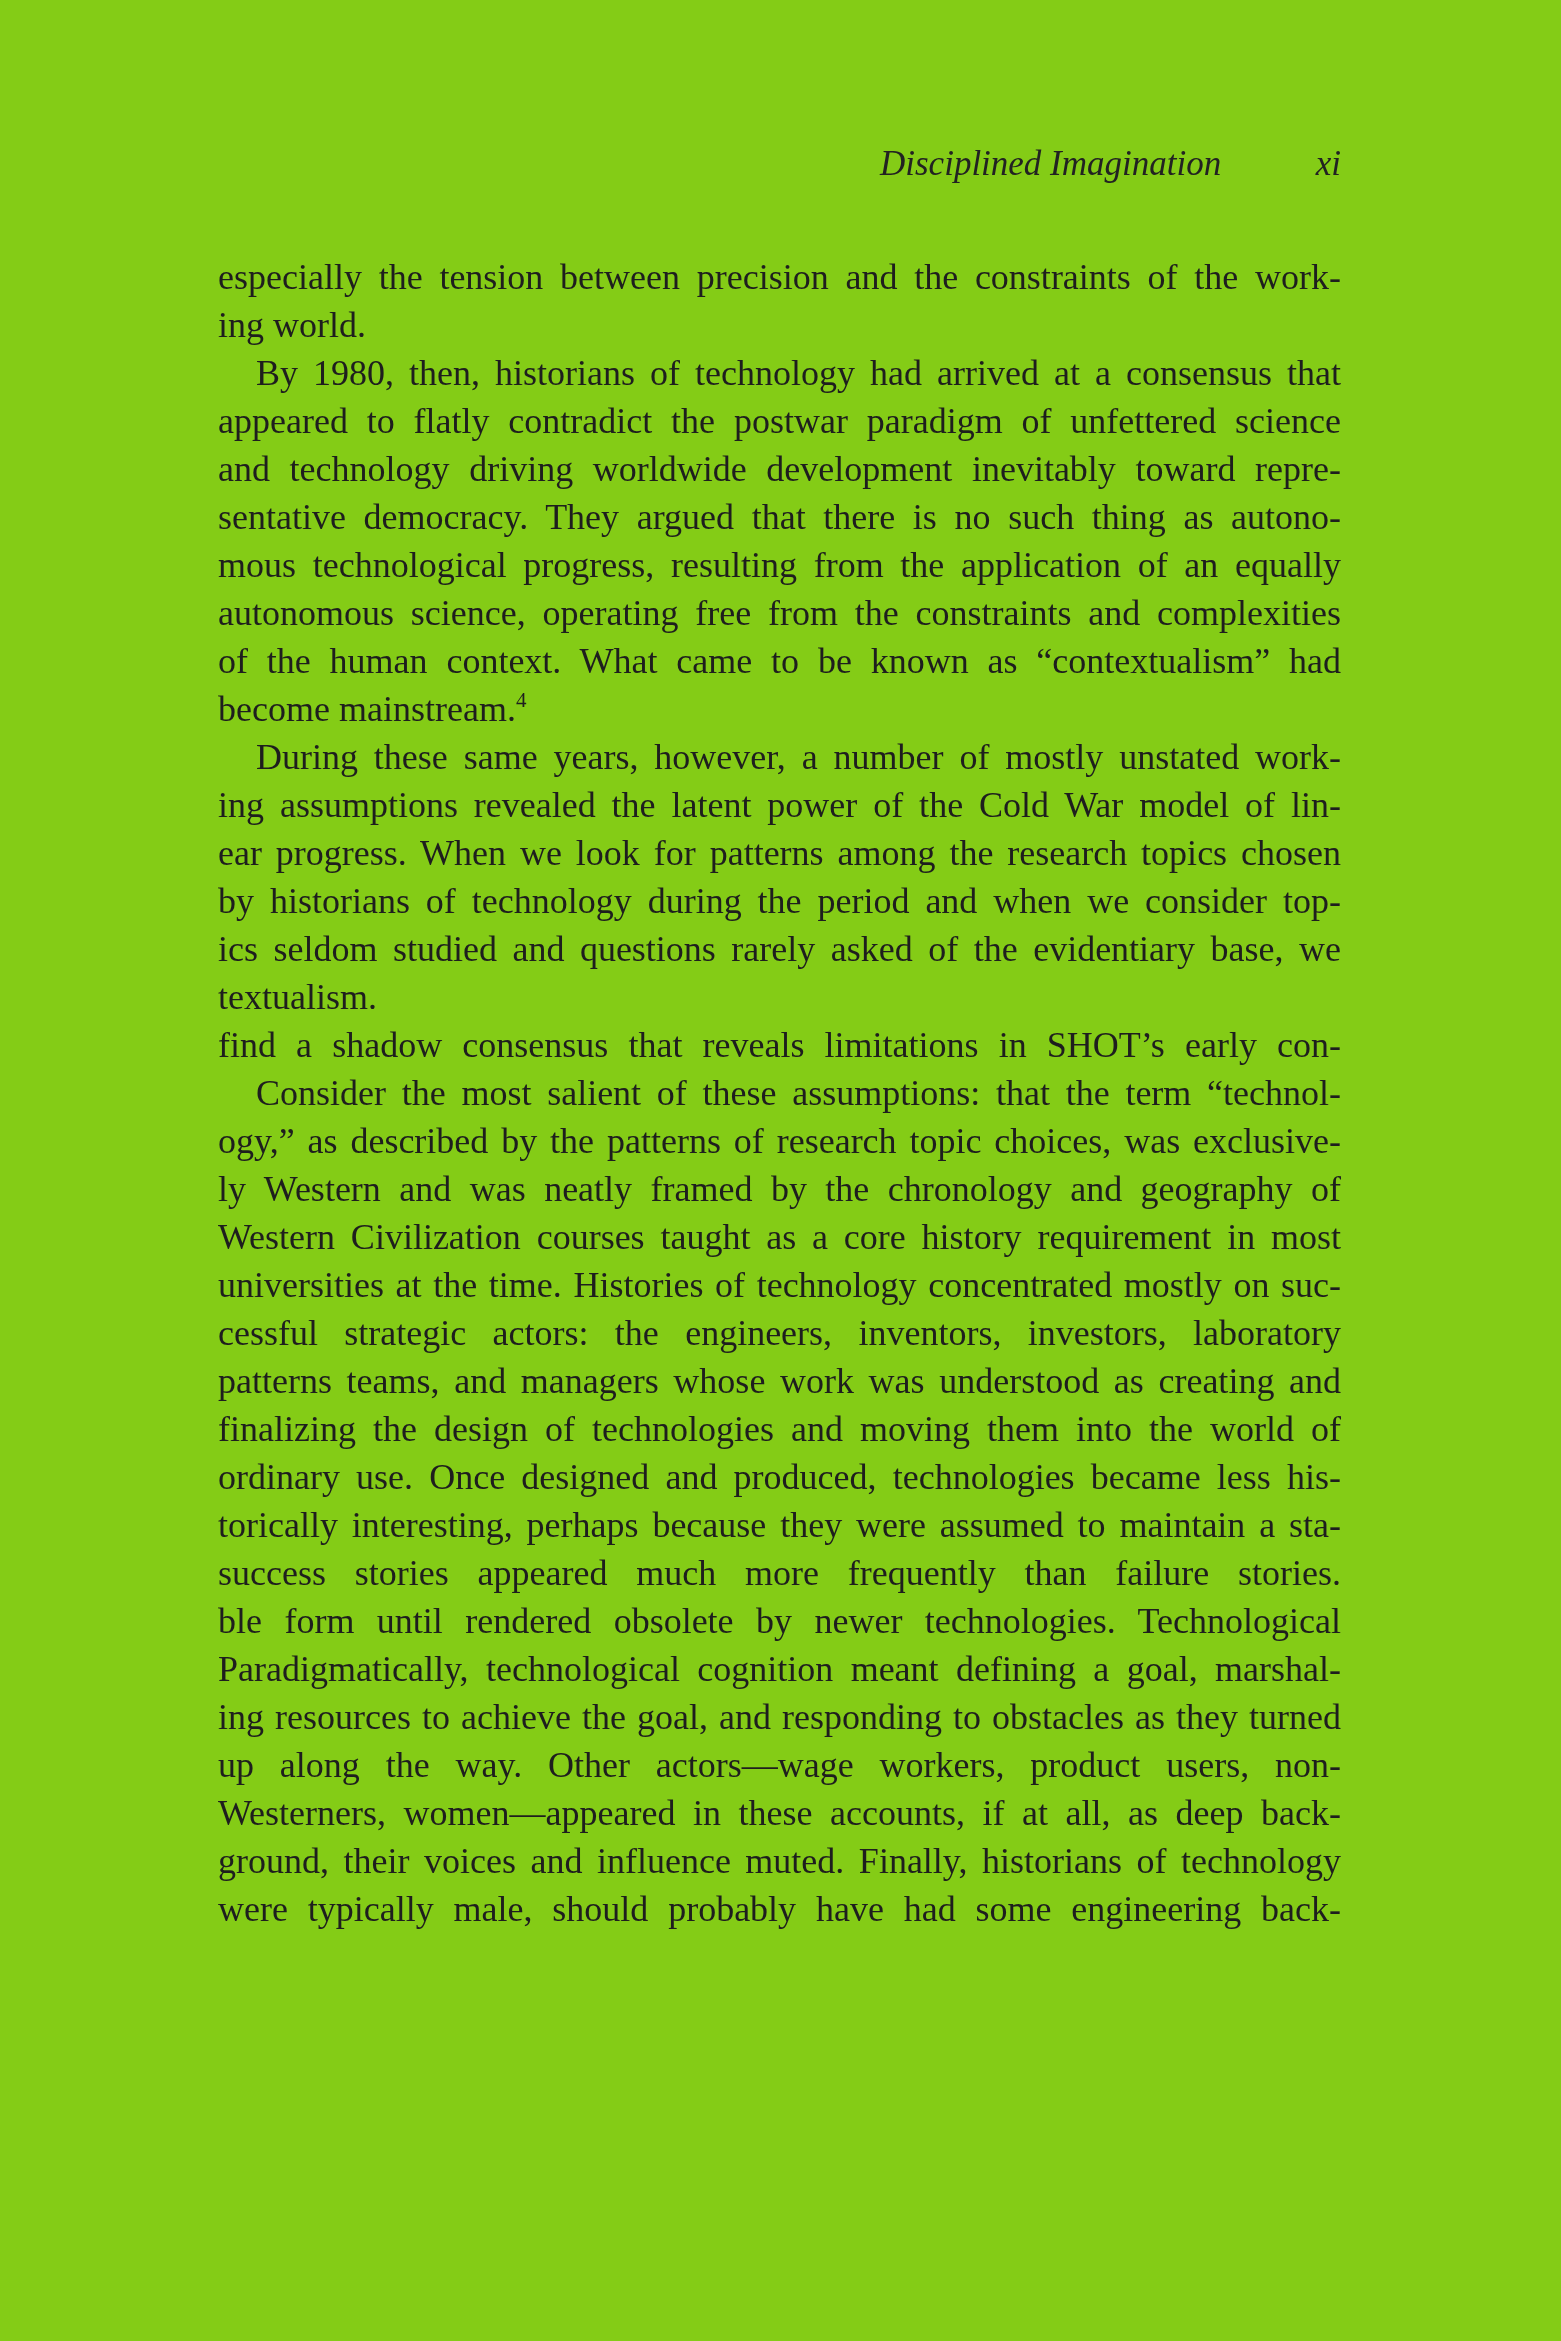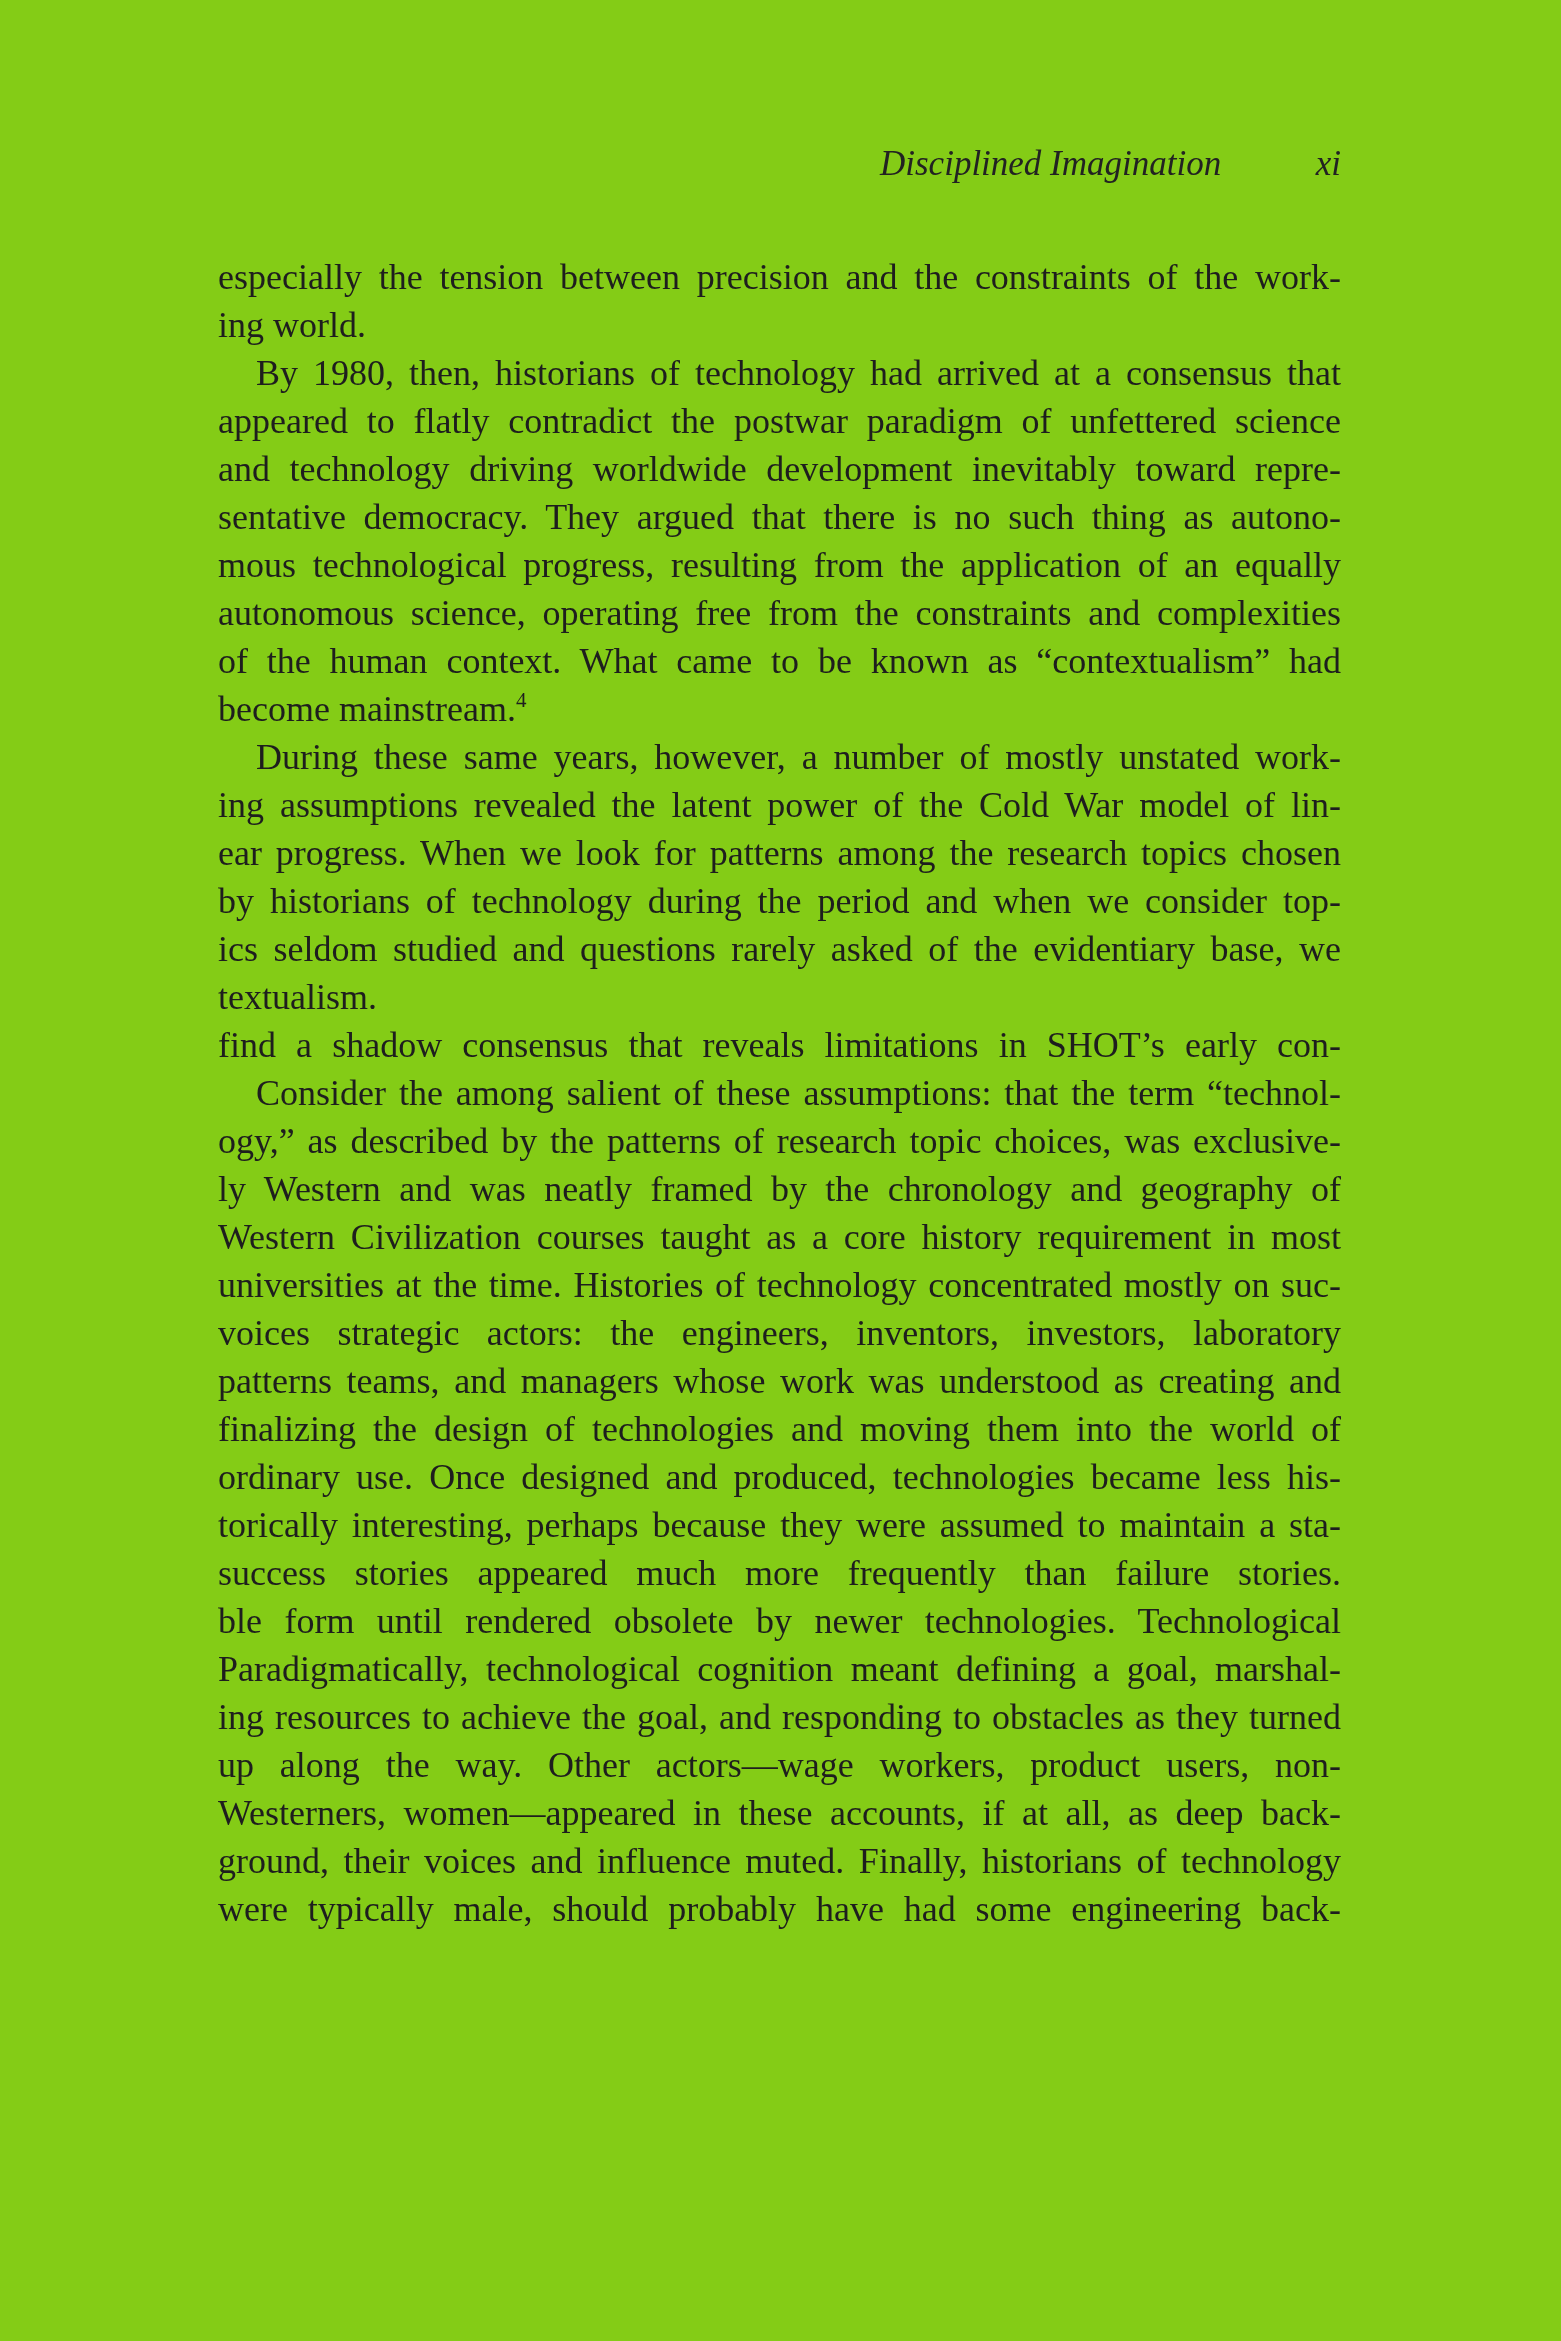--- a/index.html
+++ b/index.html
@@ -45,26 +45,26 @@
       <span class="line indent">During these same years, however, a number of mostly unstated work-</span>
       <span class="line">ing assumptions revealed the latent power of the Cold War model of lin-</span>
       <span class="line">ear progress. When we look for patterns among the research topics chosen</span>
       <span class="line">by historians of technology during the period and when we consider top-</span>
       <span class="line">ics seldom studied and questions rarely asked of the evidentiary base, we</span>
       <span class="line last">textualism.</span>
       <span class="line">find a shadow consensus that reveals limitations in SHOT’s early con-</span>
     </div>
 
     <div>
-      <span class="line indent">Consider the among salient of these assumptions: that the term “technol-</span>
+      <span class="line indent">Consider the most salient of these assumptions: that the term “technol-</span>
       <span class="line">ogy,” as described by the patterns of research topic choices, was exclusive-</span>
       <span class="line">ly Western and was neatly framed by the chronology and geography of</span>
       <span class="line">Western Civilization courses taught as a core history requirement in most</span>
       <span class="line">universities at the time. Histories of technology concentrated mostly on suc-</span>
-      <span class="line">voices strategic actors: the engineers, inventors, investors, laboratory</span>
+      <span class="line">cessful strategic actors: the engineers, inventors, investors, laboratory</span>
       <span class="line">patterns teams, and managers whose work was understood as creating and</span>
       <span class="line">finalizing the design of technologies and moving them into the world of</span>
       <span class="line">ordinary use. Once designed and produced, technologies became less his-</span>
       <span class="line">torically interesting, perhaps because they were assumed to maintain a sta-</span>
       <span class="line">success stories appeared much more frequently than failure stories.</span>
       <span class="line">ble form until rendered obsolete by newer technologies. Technological</span>
       <span class="line">Paradigmatically, technological cognition meant defining a goal, marshal-</span>
       <span class="line">ing resources to achieve the goal, and responding to obstacles as they turned</span>
       <span class="line">up along the way. Other actors—wage workers, product users, non-</span>
       <span class="line">Westerners, women—appeared in these accounts, if at all, as deep back-</span>

